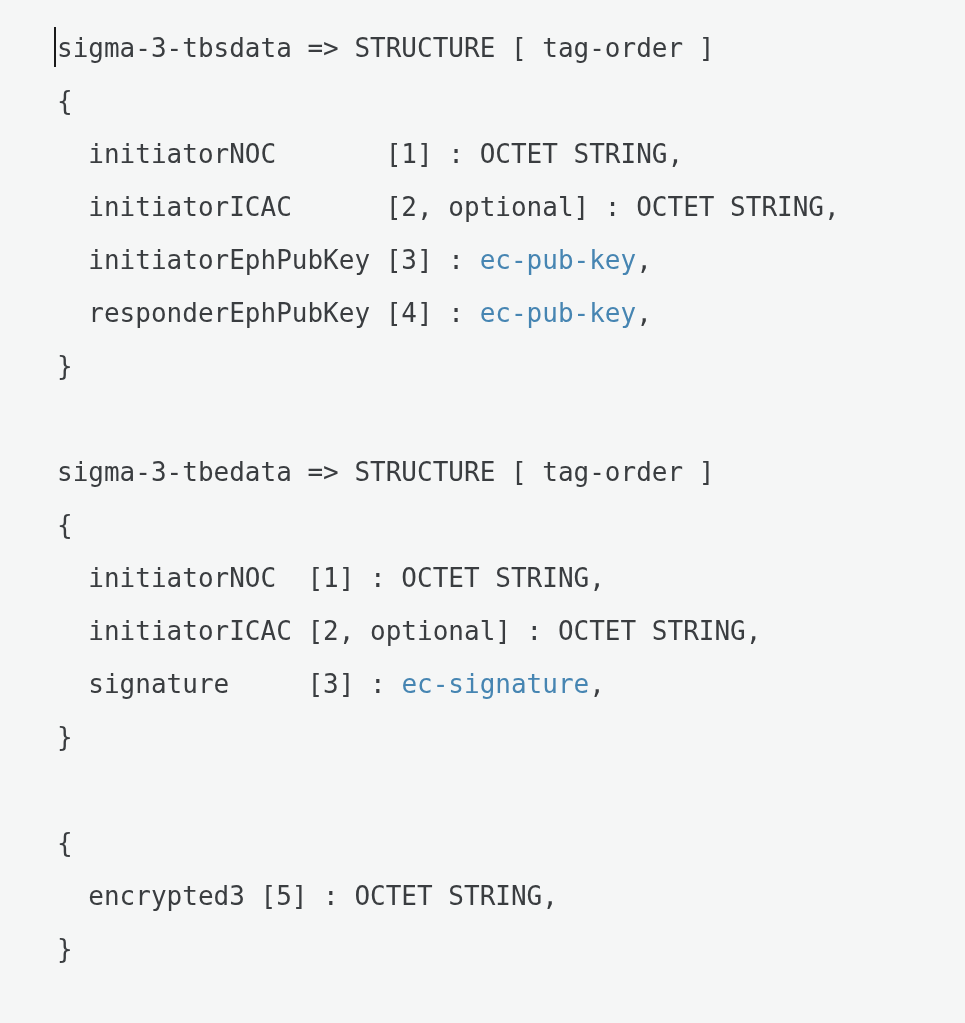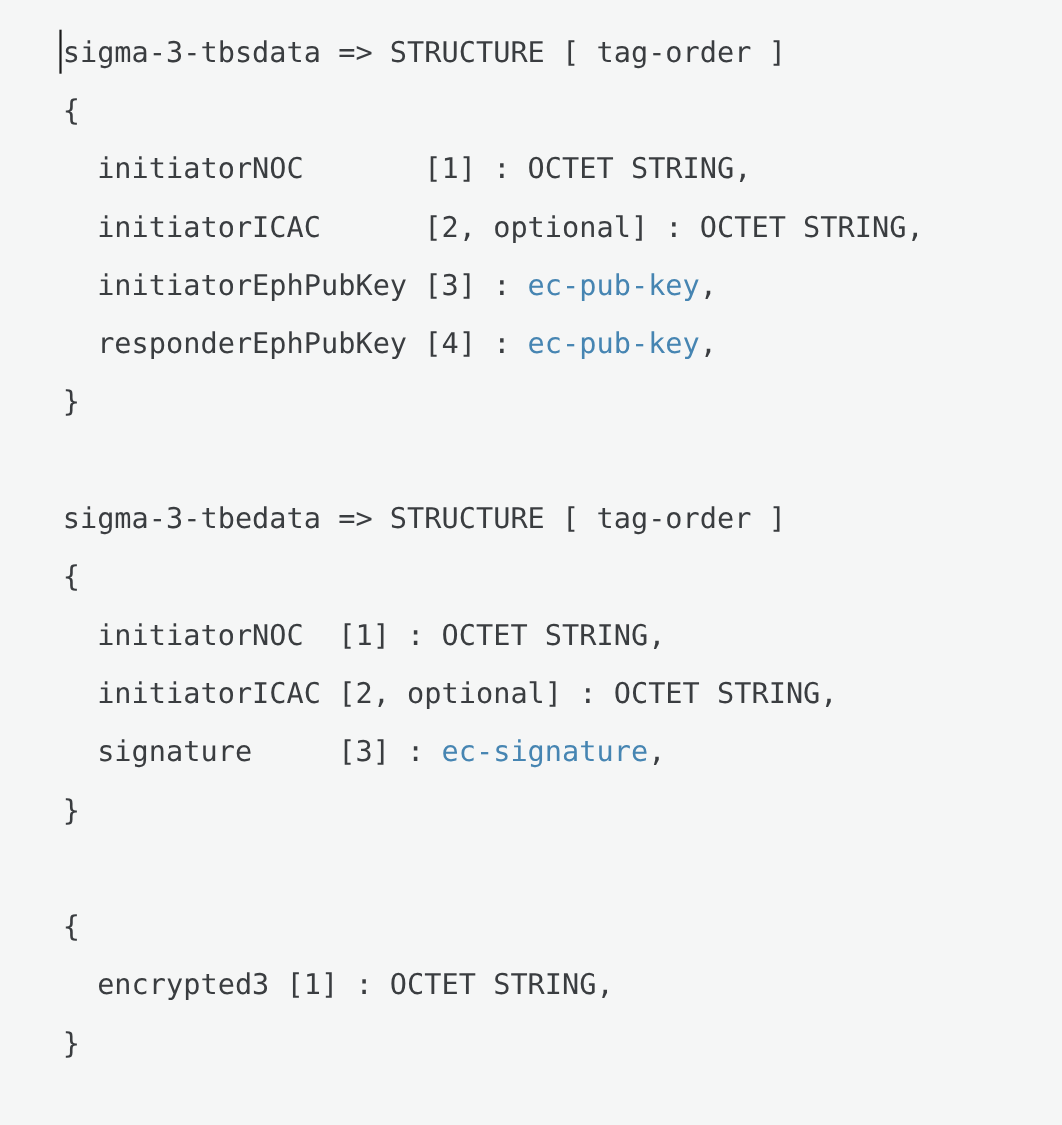--- a/index.html
+++ b/index.html
@@ -56,15 +56,15 @@
   }
 </style>
 </head>
 <body>
 
 <div class="code-panel">
   <div class="caret"></div>
   <div>
       <div class="code-block"><div class="code-line"><span class="code-text">sigma-3-tbsdata =&gt; STRUCTURE [ tag-order ]</span></div><div class="code-line"><span class="code-text">{</span></div><div class="code-line"><span class="code-text">  initiatorNOC       [1] : OCTET STRING,</span></div><div class="code-line"><span class="code-text">  initiatorICAC      [2, optional] : OCTET STRING,</span></div><div class="code-line"><span class="code-text">  initiatorEphPubKey [3] : </span><a class="code-link">ec-pub-key</a><span class="code-text">,</span></div><div class="code-line"><span class="code-text">  responderEphPubKey [4] : </span><a class="code-link">ec-pub-key</a><span class="code-text">,</span></div><div class="code-line"><span class="code-text">}</span></div></div>
       <div class="code-block"><div class="code-line"><span class="code-text">sigma-3-tbedata =&gt; STRUCTURE [ tag-order ]</span></div><div class="code-line"><span class="code-text">{</span></div><div class="code-line"><span class="code-text">  initiatorNOC  [1] : OCTET STRING,</span></div><div class="code-line"><span class="code-text">  initiatorICAC [2, optional] : OCTET STRING,</span></div><div class="code-line"><span class="code-text">  signature     [3] : </span><a class="code-link">ec-signature</a><span class="code-text">,</span></div><div class="code-line"><span class="code-text">}</span></div></div>
-      <div class="code-block"><div class="code-line"><span class="code-text">{</span></div><div class="code-line"><span class="code-text">  encrypted3 [1] : OCTET STRING,</span></div><div class="code-line"><span class="code-text">}</span></div></div>
+      <div class="code-block"><div class="code-line"><span class="code-text">{</span></div><div class="code-line"><span class="code-text">  encrypted3 [5] : OCTET STRING,</span></div><div class="code-line"><span class="code-text">}</span></div></div>
     </div>
 </div>
 
 </body></html>

